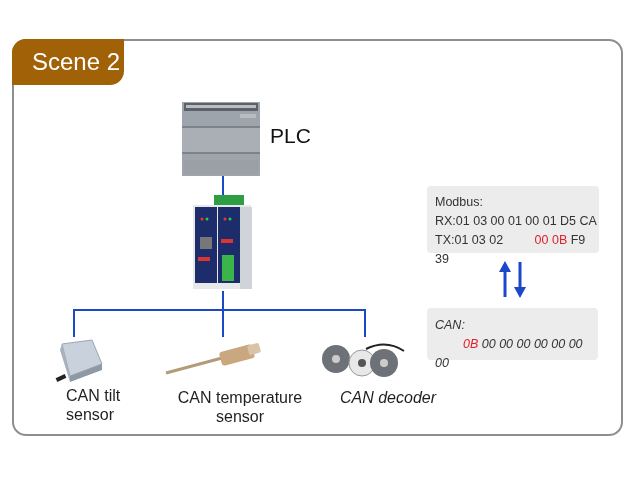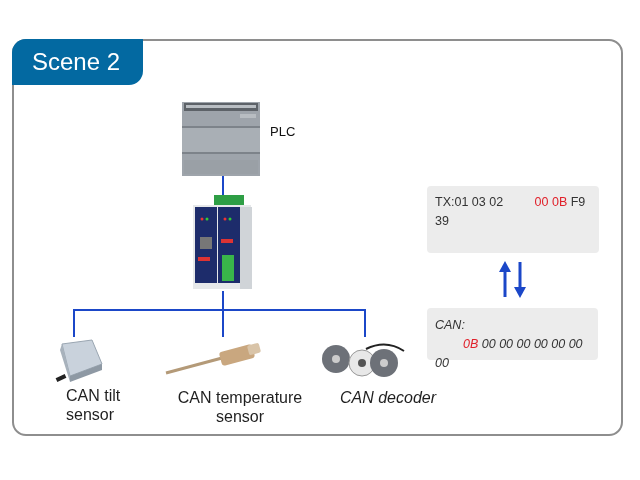--- a/index.html
+++ b/index.html
@@ -1,25 +1,25 @@
 <!DOCTYPE html>
 <html><head>
 <meta charset="utf-8">
 <style>
   html, body { margin:0; padding:0; }
   body { width:640px; height:480px; background:#ffffff; position:relative; overflow:hidden;
          font-family:"Liberation Sans", "DejaVu Sans", sans-serif; color:#222; }
   .frame { position:absolute; left:12px; top:39px; width:611px; height:397px;
            border:2px solid #8e8e8e; border-radius:14px; box-sizing:border-box; }
-  .scene-tab { position:absolute; left:12px; top:39px; width:131px; height:46px;
-               background:#0369a1; border-radius:14px 0 14px 0;
+  .scene-tab { position:absolute; left:12px; top:39px; width:112px; height:46px;
+               background:#a16207; border-radius:14px 0 14px 0;
                color:#fff; font-size:24px; line-height:46px; padding-left:20px; box-sizing:border-box; }
   svg.wires { position:absolute; left:0; top:0; width:640px; height:480px; }
   .label { position:absolute; font-size:16px; color:#1f1f1f; text-align:center; line-height:19px;margin-left:20px; }
-  .plc-label { position:absolute; left:270px; top:124px; font-size:13px; color:#111; }
+  .plc-label { position:absolute; left:270px; top:124px; font-size:21px; color:#111; }
   .box { position:absolute; background:#ececec; border-radius:4px; font-size:12.5px; color:#333; line-height:19px; }
   .modbus-box { left:427px; top:186px; width:172px; height:67px; padding:7px 0 0 8px; box-sizing:border-box; }
   .can-box { left:427px; top:308px; width:171px; height:52px; padding:8px 0 0 8px; box-sizing:border-box;font-style:italic; }
   .red { color:#e0202a;margin-left:28px; }
   .img { position:absolute; }
 </style>
 </head>
 <body>
 
 <div class="frame"></div>
@@ -96,19 +96,21 @@
     <circle cx="46" cy="26" r="4" fill="#555"></circle>
   <circle cx="68" cy="26" r="14" fill="#6d7178"></circle>
     <circle cx="68" cy="26" r="4" fill="#ccc"></circle>
   <path d="M50 12 Q70 2 88 14" stroke="#222" stroke-width="2" fill="none"></path>
 </svg>
 <div class="label" style="left:318px;top:388px;width:100px;font-style:italic;">
   <div>CAN decoder</div>
 </div>
 
 <div class="box modbus-box">
+  <div>Modbus:</div>
+  <div>RX:01 03 00 01 00 01 D5 CA</div>
   <div><span>TX:01 03 02 </span><span class="red">00 0B</span><span> F9 39</span></div>
 </div>
 
 <div class="box can-box">
   <div>CAN:</div>
   <div><span class="red">0B</span><span> 00 00 00 00 00 00 00</span></div>
 </div>
 
 </body></html>

